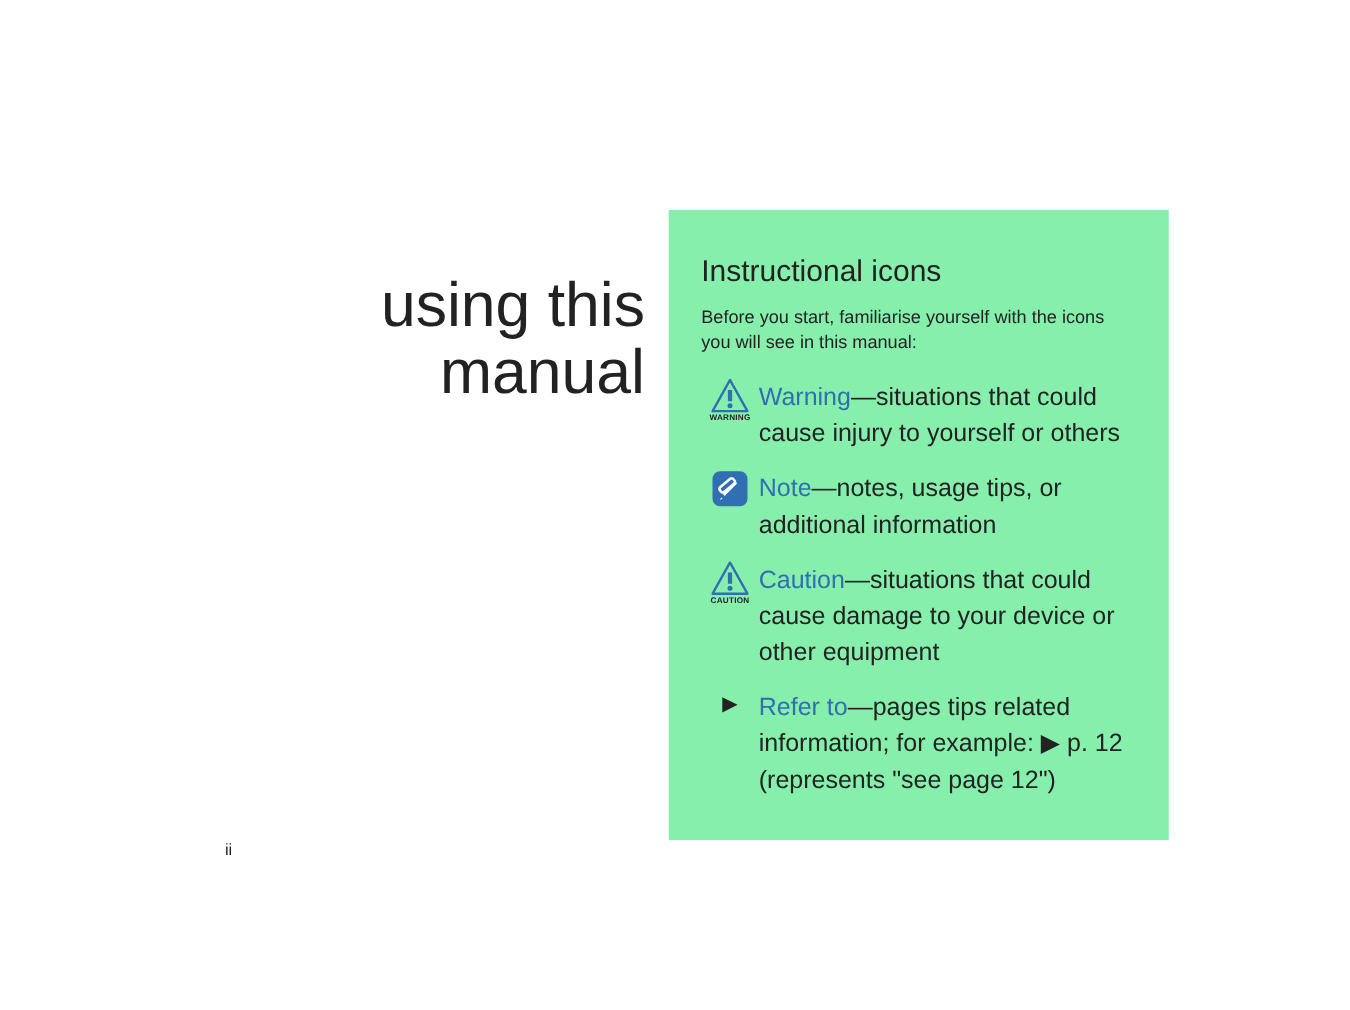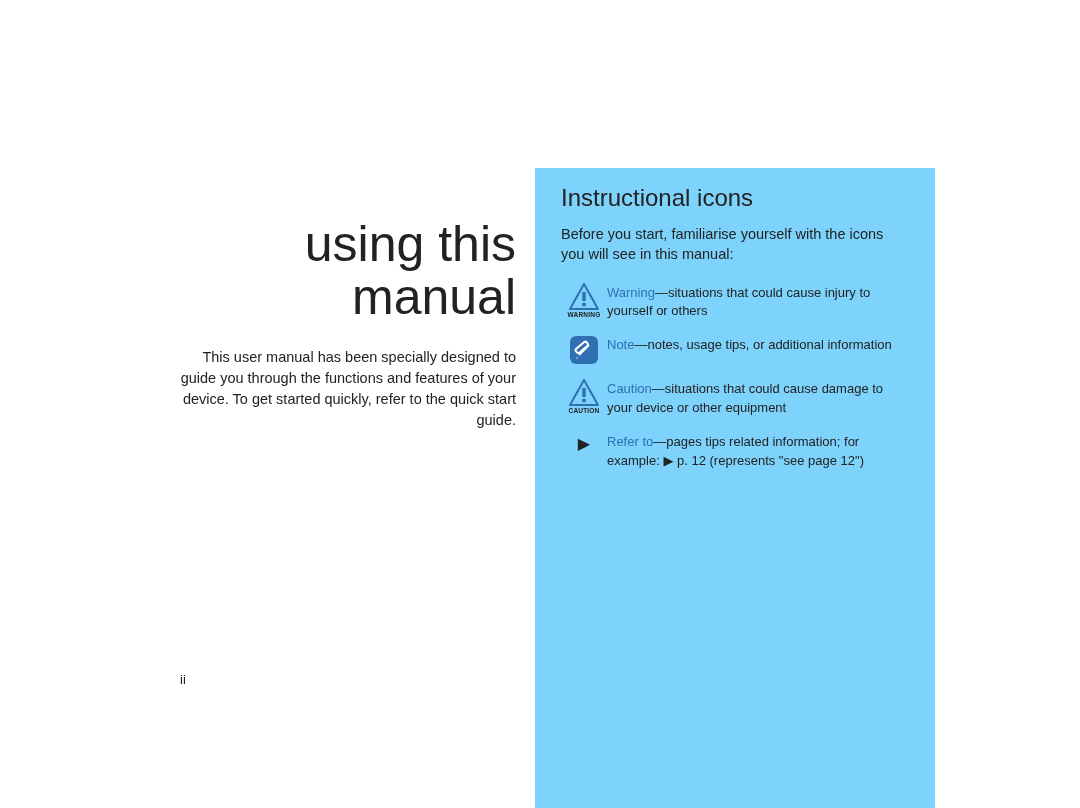--- a/index.html
+++ b/index.html
@@ -29,23 +29,23 @@
     font-size: 14.5px;
     line-height: 1.45;
     color: #222;
     font-weight: 300;
   }
   .right-col {
     position: absolute;
     left: 535px;
     top: 134px;
     width: 400px;
-    height: 640px;
-    background: #7dd3fc;
-    padding: 16px 26px 20px 26px;
+    height: 504px;
+    background: #86efac;
+    padding: 36px 26px 20px 26px;
   }
   .right-col h2 {
     font-weight: 300;
     font-size: 24px;
     color: #222;
     margin-bottom: 12px;
   }
   .right-col .intro {
     font-size: 14.5px;
     line-height: 1.4;
@@ -67,21 +67,21 @@
   }
   .icon-col .sub {
     font-size: 6.5px;
     font-weight: 700;
     letter-spacing: 0.2px;
     margin-top: 1px;
     color: #222;
   }
   .text-col {
     flex: 1;
-    font-size: 13px;
+    font-size: 20px;
     line-height: 1.45;
     font-weight: 300;
     color: #222;
     padding-top: 1px;
   }
   .kw { color: #2f6fb2; }
   .arrow-cell {
     width: 46px;
     flex: 0 0 46px;
     display: flex;
@@ -104,21 +104,20 @@
 </head>
 <body>
 
 <div class="page">
 
   <div class="left-col">
     <h1>
       <span>using this</span><br>
       <span>manual</span>
     </h1>
-    <p>This user manual has been specially designed to guide you through the functions and features of your device. To get started quickly, refer to the quick start guide.</p>
   </div>
 
   <div class="right-col">
     <h2>Instructional icons</h2>
     <p class="intro">Before you start, familiarise yourself with the icons you will see in this manual:</p>
 
     <div class="icon-row">
       <div class="icon-col">
         <svg width="30" height="27" viewBox="0 0 30 27">
           <path d="M15 1 L29 26 L1 26 Z" fill="none" stroke="#2f6fb2" stroke-width="2" stroke-linejoin="round"></path>

